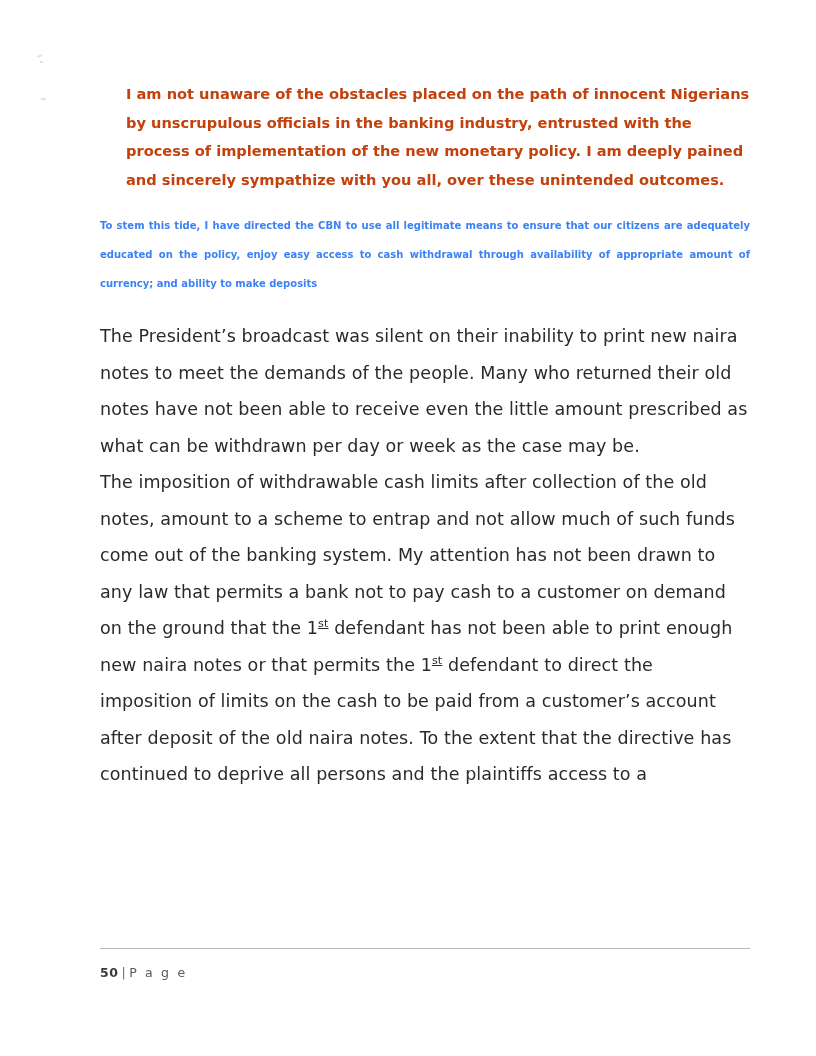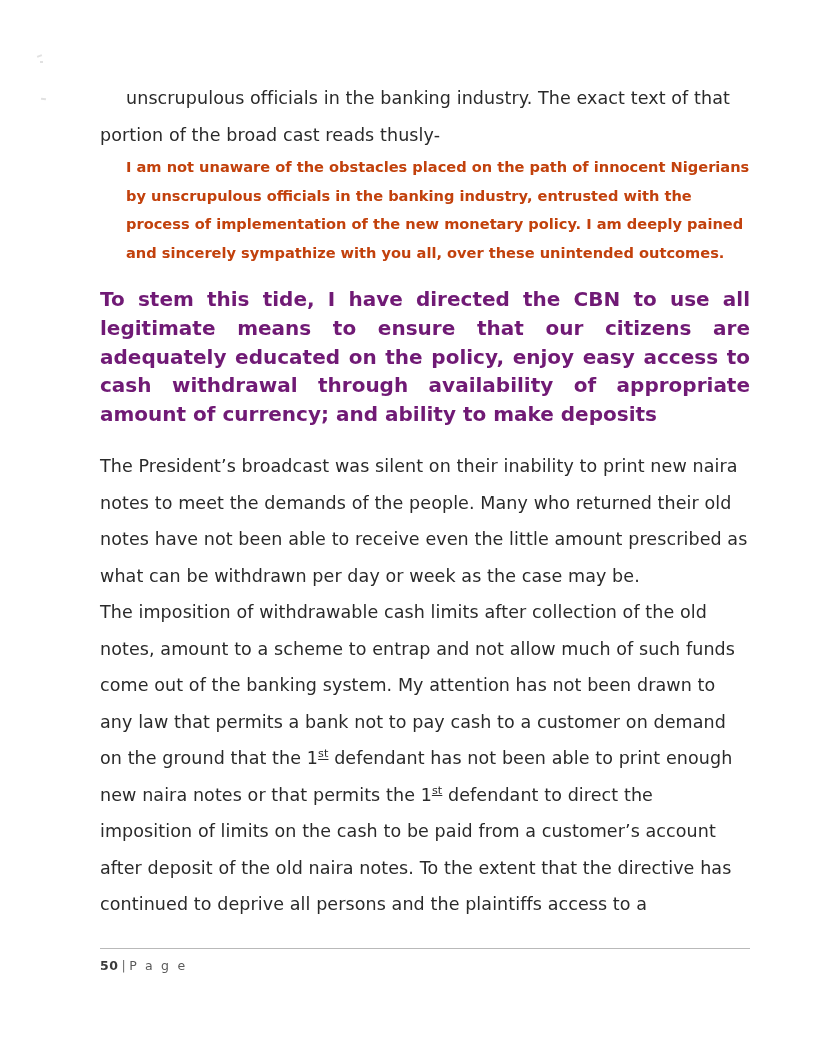--- a/index.html
+++ b/index.html
@@ -61,45 +61,45 @@
     font-size: 14.6px;
     line-height: 28.6px;
     font-weight: 700;
     color: #c2410c;
     margin-left: 26px;
     margin-top: 0;
   }
 
   
   .par-bold-just {
-    font-size: 20px;
+    font-size: 10px;
     line-height: 28.6px;
     font-weight: 700;
-    color: #701a75;
+    color: #3b82f6;
     text-align: justify;
     margin-top: 18px;
   }
 
   .gap-1 { height: 20px; }
 
   sup {
     font-size: 0.64em;
     vertical-align: super;
     line-height: 0;
     text-decoration: underline;
   }
 
   
   .footer {
     position: absolute;
     left: 100px;
     top: 948px;
     width: 650px;
     border-top: 1px solid #b9b9b9;
-    padding-top: 9px;
+    padding-top: 16px;
   }
   .footer-inner {
     font-size: 12.5px;
     color: #3a3a3a;
     letter-spacing: 0.5px;
   }
   .footer-num {
     font-weight: 700;
     font-size: 12.5px;
   }
@@ -136,21 +136,20 @@
 <body>
 
 <div class="page">
 
   <span class="speck speck-a"></span>
   <span class="speck speck-b"></span>
   <span class="speck speck-c"></span>
 
   <div class="content">
 
-    <p class="body-par par-intro">unscrupulous officials in the banking industry. The exact text of that portion of the broad cast reads thusly-</p>
 
     <p class="quote-bold">I am not unaware of the obstacles placed on the path of innocent Nigerians by unscrupulous officials in the banking industry, entrusted with the process of implementation of the new monetary policy. I am deeply pained and sincerely sympathize with you all, over these unintended outcomes.</p>
 
     <p class="par-bold-just">To stem this tide, I have directed the CBN to use all legitimate means to ensure that our citizens are adequately educated on the policy, enjoy easy access to cash withdrawal through availability of appropriate amount of currency; and ability to make deposits</p>
 
     <div class="gap-1"></div>
 
     <p class="body-par">The President’s  broadcast was silent on their inability to print new naira notes to  meet the demands of the people. Many who returned their old notes have not been able to receive even the little amount prescribed as what can be withdrawn per day or week as the case may be.</p>
 
     <p class="body-par"><span>The imposition of withdrawable  cash limits after collection of the old notes,  amount to a scheme to entrap and not allow much of such funds come out of the banking system. My attention has not been drawn to any law that  permits  a bank not to  pay cash to a customer on demand on the ground  that the 1</span><sup>st</sup><span> defendant has not been able to print enough new naira notes or that permits the 1</span><sup>st</sup><span> defendant to direct the imposition of limits on the cash to be paid  from a customer’s account after deposit of the old naira notes.  To the extent that the directive has continued to deprive all persons and the plaintiffs access to a</span></p>

